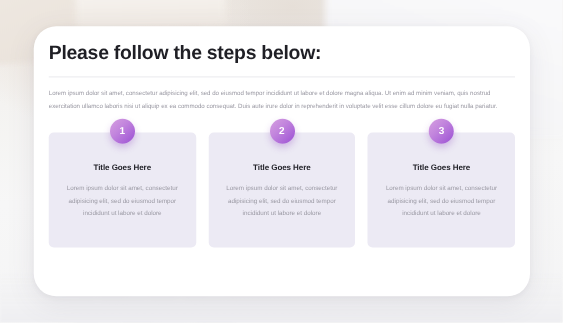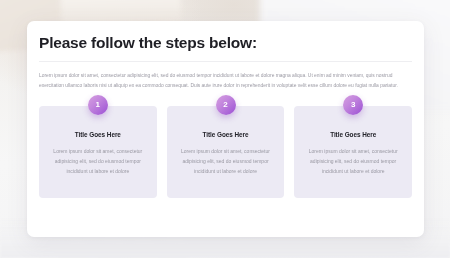--- a/index.html
+++ b/index.html
@@ -74,21 +74,21 @@
   }
 
   
   .panel {
     position: absolute;
     left: 27px;
     top: 21px;
     width: 397px;
     height: 216px;
     background: #ffffff;
-    border-radius: 7px;
+    border-radius: 18px;
     box-shadow: 0 6px 22px rgba(90, 80, 110, 0.10),
                 0 1px 4px rgba(90, 80, 110, 0.06);
     box-sizing: border-box;
     padding: 0 10px;
   }
 
   .panel-head {
     padding: 13px 2px 0 2px;
   }
   .title {

